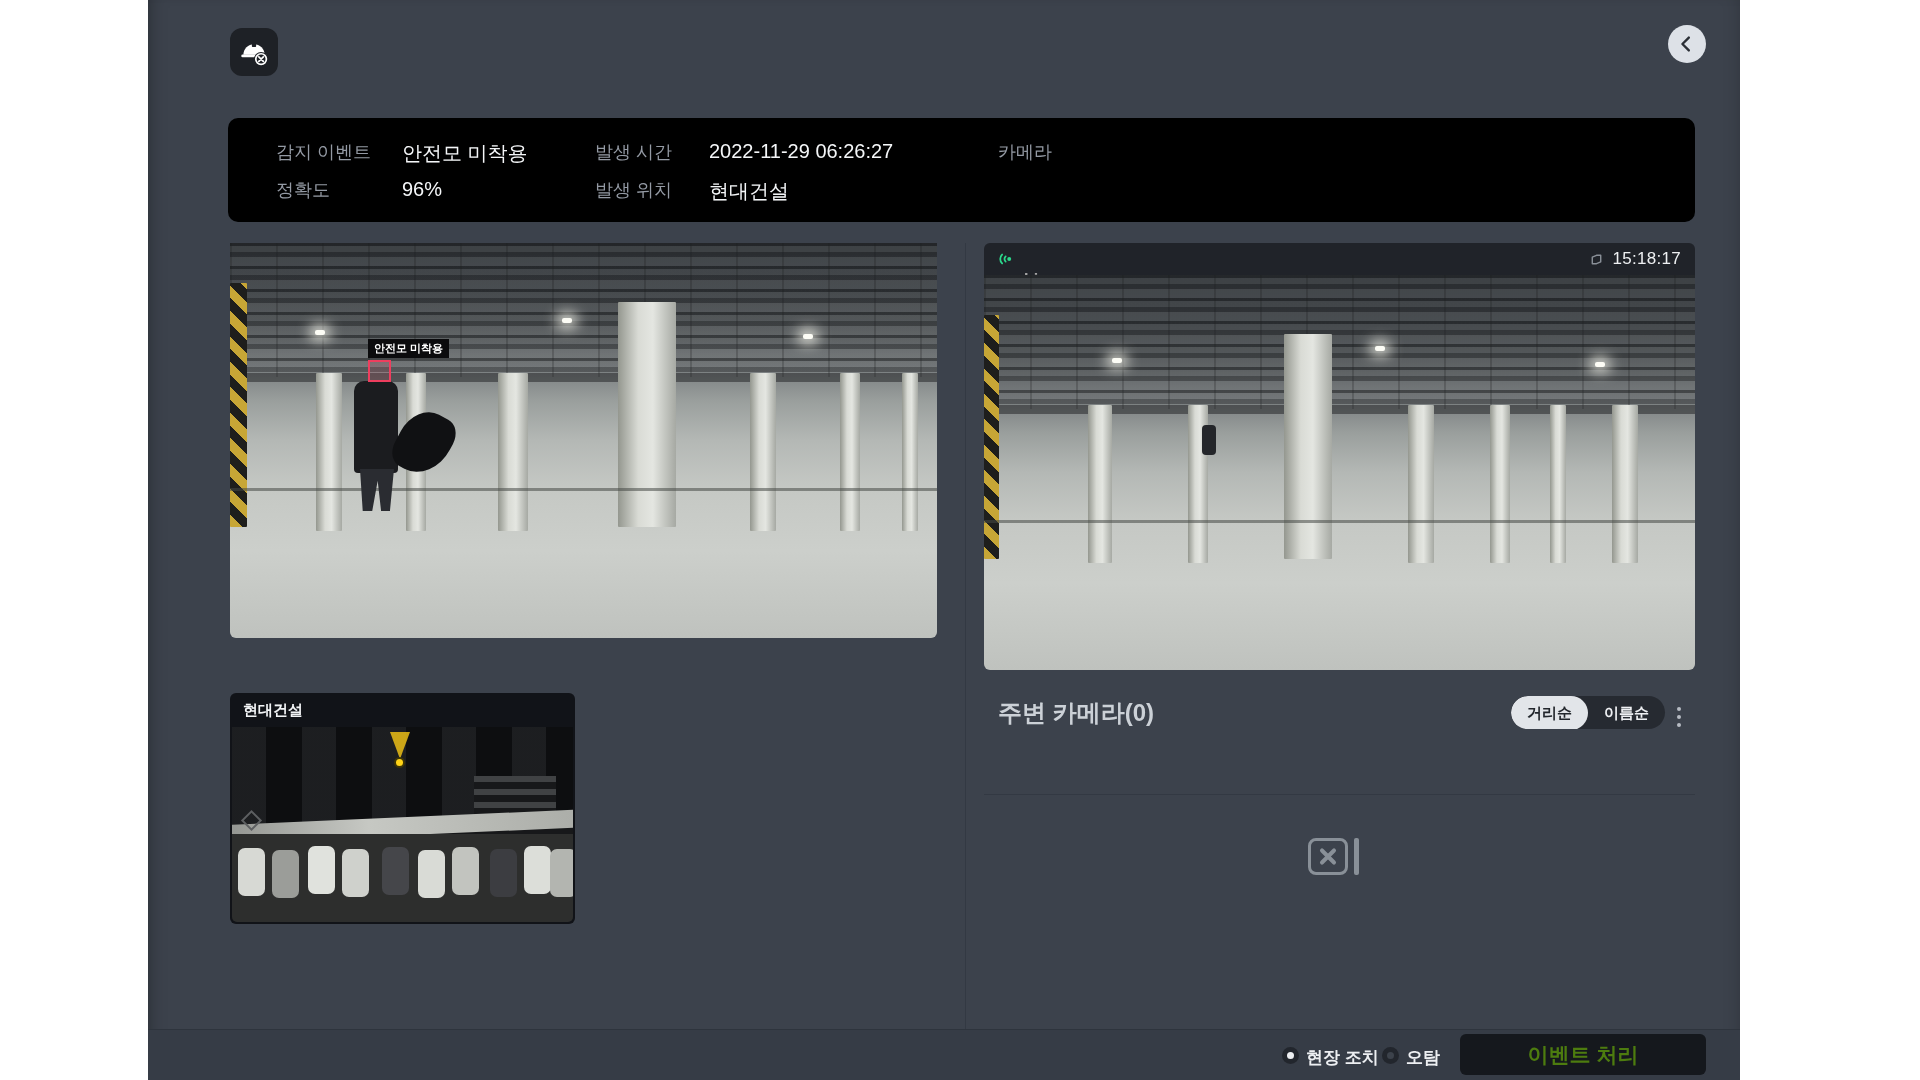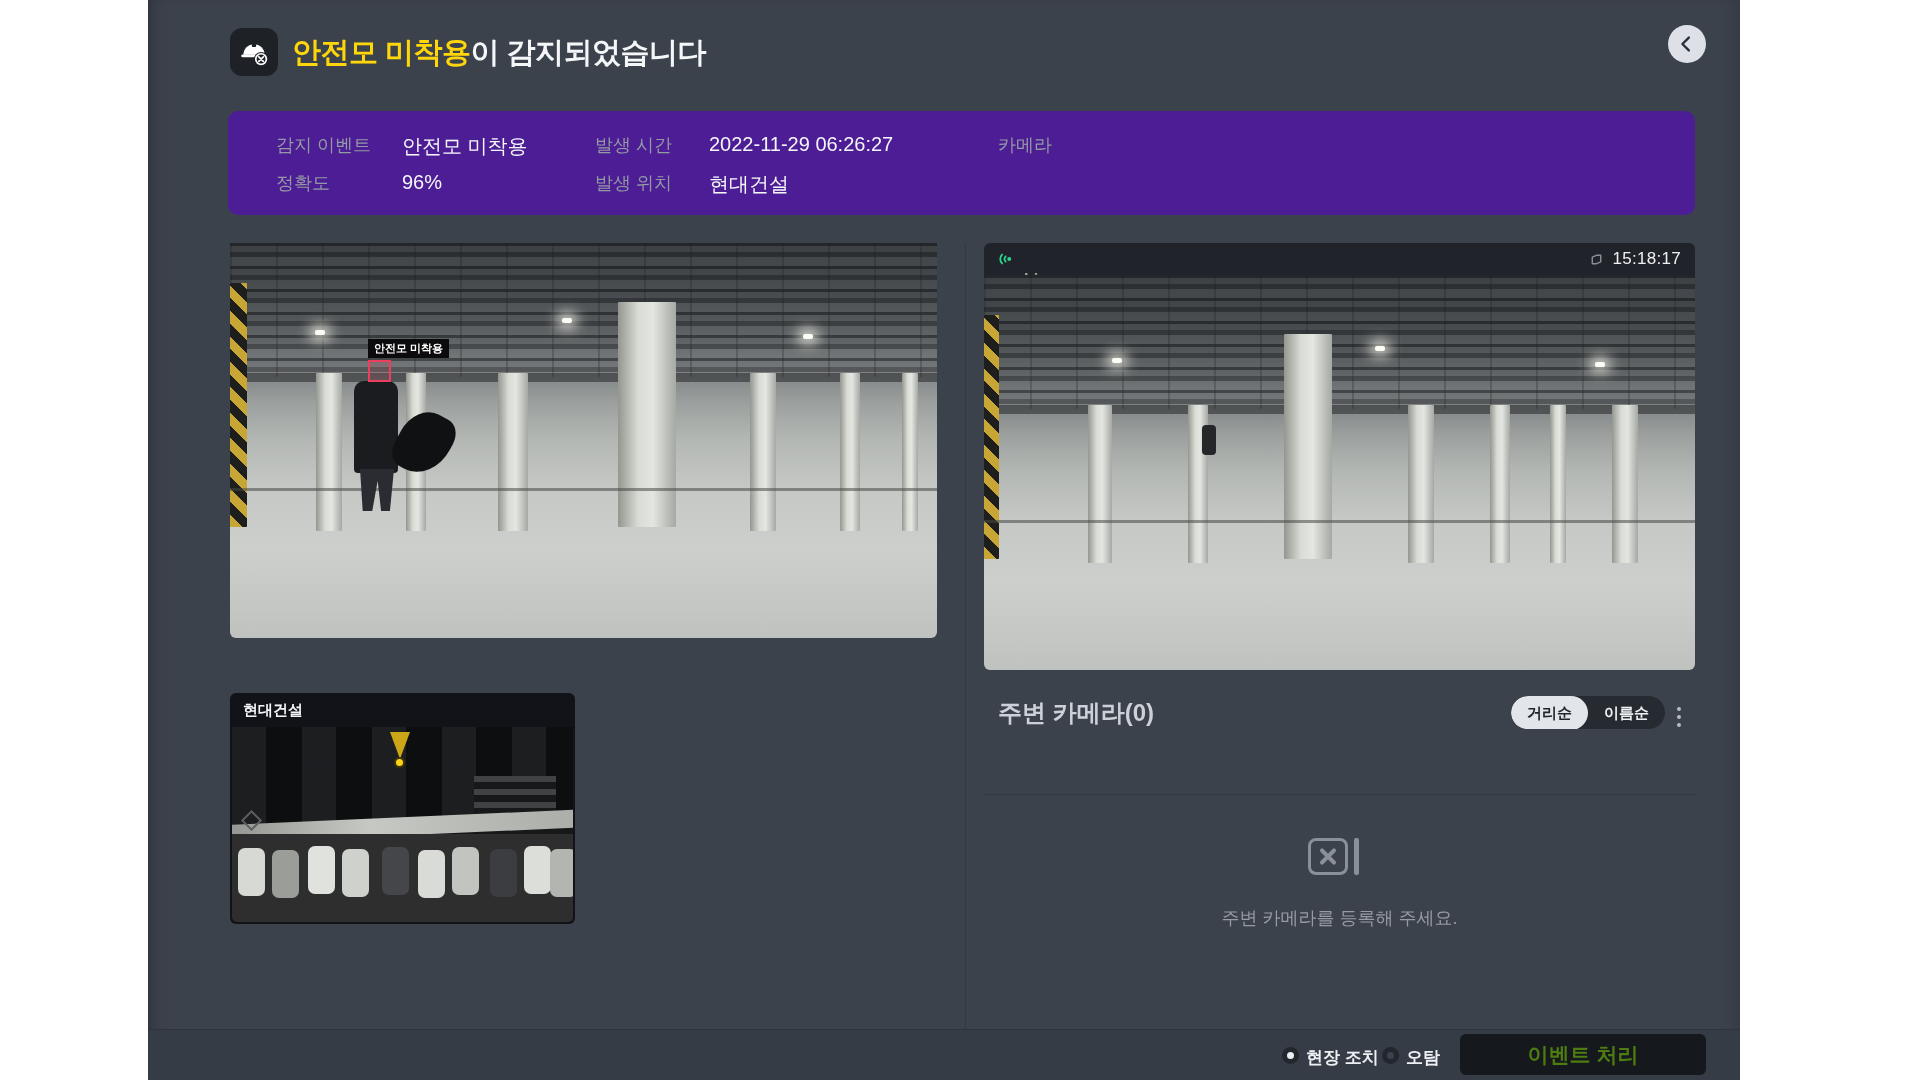--- a/index.html
+++ b/index.html
@@ -10,21 +10,21 @@
 
   
   .hdr-icon { position:absolute; left:82px; top:28px; width:48px; height:48px; background:#1e2126; border-radius:12px;
               display:flex; align-items:center; justify-content:center; }
   .title { position:absolute; left:144px; top:33px; font-size:29px; font-weight:700; color:#f4f6f8; letter-spacing:-.5px; }
   .title .hl { color:#ffd60a; }
   .back-btn { position:absolute; left:1520px; top:25px; width:38px; height:38px; border-radius:50%; background:#dde1e7;
               display:flex; align-items:center; justify-content:center; cursor:pointer; }
 
   
-  .info { position:absolute; left:80px; top:111px; width:1467px; height:104px; background:#4c1d95; border-radius:10px; }
+  .info { position:absolute; left:80px; top:118px; width:1467px; height:104px; background:#000000; border-radius:10px; }
   .info .lbl { position:absolute; font-size:18px; color:#949aa4; }
   .info .val { position:absolute; font-size:20px; color:#f4f6f8; }
   .r1 { top:22px; } .r2 { top:60px; }
   .c1l { left:48px; } .c1v { left:174px; } .c2l { left:367px; } .c2v { left:481px; } .c3l { left:770px; } .c3v { left:884px; }
 
   
   .vdiv { position:absolute; left:817px; top:243px; width:1px; height:786px; background:#333943; }
 
   
   .vpanel { position:absolute; width:707px; height:427px; }
@@ -119,23 +119,20 @@
 
   <div class="hdr-icon">
     <svg width="34" height="34" viewBox="0 0 48 48">
       <path d="M9 28 a15 15 0 0 1 30 0 z" fill="#ffffff"></path>
       <rect x="6" y="27.5" width="36" height="4" rx="2" fill="#ffffff"></rect>
       <rect x="21" y="11" width="6" height="6" rx="1" fill="#1e2126"></rect>
       <circle cx="34" cy="34" r="10" fill="#1e2126"></circle>
       <circle cx="34" cy="34" r="7.5" fill="none" stroke="#ffffff" stroke-width="2.4"></circle>
       <path d="M30.8 30.8 L37.2 37.2 M37.2 30.8 L30.8 37.2" stroke="#ffffff" stroke-width="2.4" stroke-linecap="round"></path>
     </svg>
-  </div>
-  <div class="title">
-    <span class="hl">안전모 미착용</span><span>이 감지되었습니다</span>
   </div>
   <div class="back-btn">
     <svg width="22" height="22" viewBox="0 0 24 24">
       <polyline points="14,5 7,12 14,19" fill="none" stroke="#2b2f36" stroke-width="2.6" stroke-linecap="round" stroke-linejoin="round"></polyline>
     </svg>
   </div>
 
   <div class="info">
     <div class="lbl r1 c1l">감지 이벤트</div>
     <div class="val r1 c1v">안전모 미착용</div>
@@ -247,21 +244,20 @@
       <i></i>
     </div>
   <div class="hdiv"></div>
 
   <div class="empty-icon">
     <div class="ei-rect"></div>
     <div class="ei-x1"></div>
     <div class="ei-x2"></div>
     <div class="ei-bar"></div>
   </div>
-  <div class="empty-text">주변 카메라를 등록해 주세요.</div>
 
   <div class="footer">
     <div class="radio sel" style="left:1134px;">
         <div class="dot"></div>
       </div>
     <div class="radio-label" style="left:1158px;">현장 조치</div>
     <div class="radio unsel" style="left:1234px;">
         <div class="dot"></div>
       </div>
     <div class="radio-label" style="left:1258px;">오탐</div>

